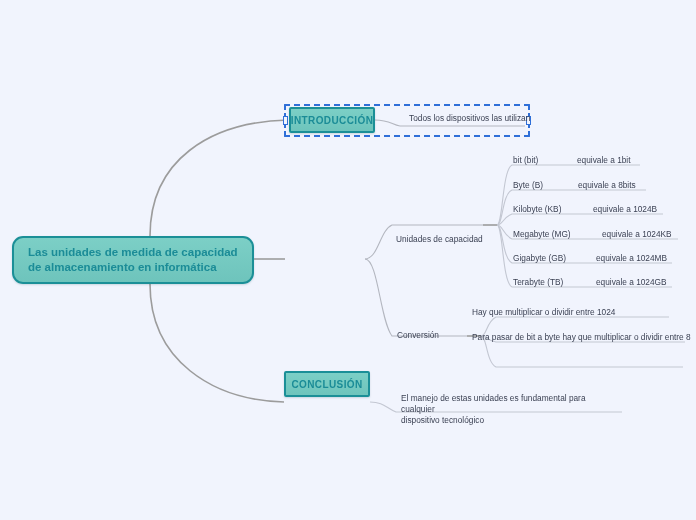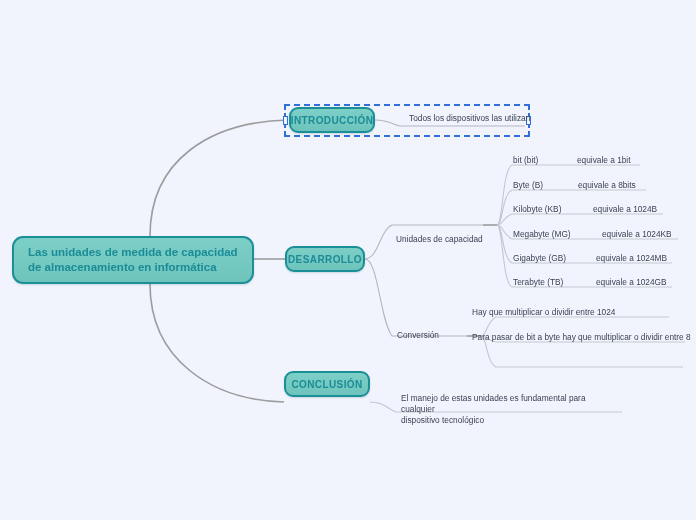--- a/index.html
+++ b/index.html
@@ -27,21 +27,21 @@
     height: 520px;
     pointer-events: none;
   }
 
   
   .teal-node {
     position: absolute;
     box-sizing: border-box;
     background: linear-gradient(180deg, #7ccfc6 0%, #6ec4bc 100%);
     border: 2px solid #1b8f97;
-    border-radius: 9px;
+    border-radius: 2px;
     color: #1b8c97;
     font-weight: bold;
     display: flex;
     align-items: center;
     box-shadow: 0 1px 2px rgba(30,80,90,0.18);
   }
   .root-node {
     left: 12px;
     top: 236px;
     width: 242px;
@@ -165,23 +165,20 @@
 
   <div id="selection-box">
     <div class="sel-handle left"></div>
     <div class="sel-handle right"></div>
   </div>
 
   <div class="teal-node branch-node" id="node-introduccion">
     <span>INTRODUCCIÓN</span>
   </div>
 
-  <div class="teal-node branch-node" id="node-desarrollo">
-    <span>DESARROLLO</span>
-  </div>
 
   <div class="teal-node branch-node" id="node-conclusion">
     <span>CONCLUSIÓN</span>
   </div>
 
   <div class="leaf" style="left:409px; top:113px;">Todos los dispositivos las utilizan</div>
 
   <div class="leaf" style="left:396px; top:214px;margin-top:20px;">Unidades de capacidad</div>
 
   <div class="leaf" style="left:397px; top:330px;">Conversión</div>

